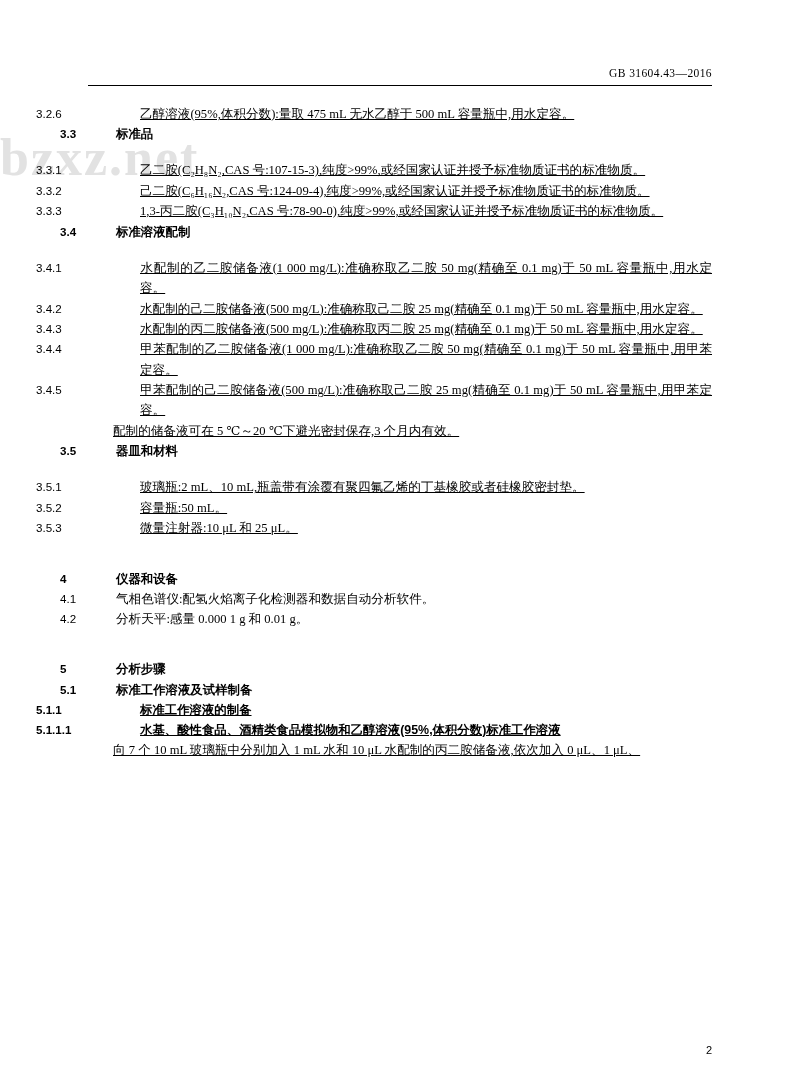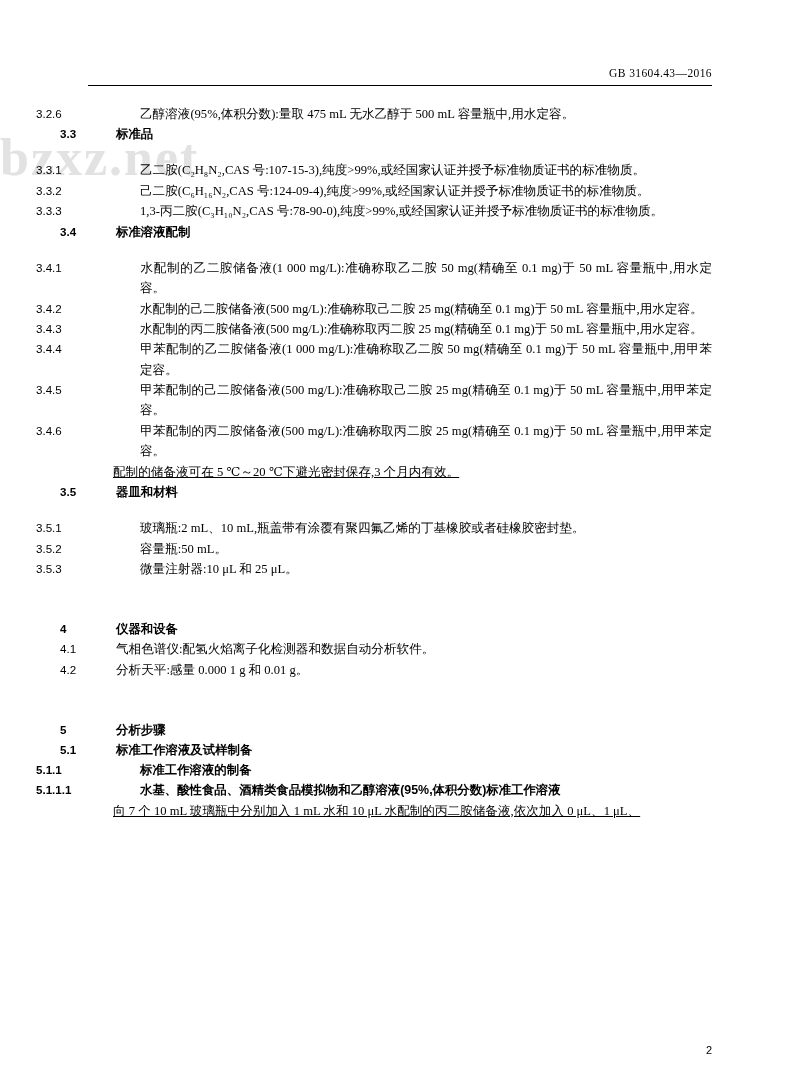--- a/index.html
+++ b/index.html
@@ -57,21 +57,21 @@
     color: #000;
     margin: 0;
     text-align: justify;
   }
   .spaced {
     margin-top: 16px;
   }
   .spaced-lg {
   }
   .spaced-xl {
-    margin-top: 40px;
+    margin-top: 30px;
   }
   .num-wide {
     display: inline-block;
     min-width: 52px;
     font-family: "Liberation Sans", sans-serif;
     font-size: 11.6px;
   }
   .num-sec {
     display: inline-block;
     min-width: 28px;
@@ -83,20 +83,21 @@
     font-weight: bold;
     font-size: 12.4px;
   }
   .indent {
     text-indent: 25px;
     text-decoration: underline;
   }
   .hang-wide {
     padding-left: 52px;
     text-indent: -52px;
+    text-decoration: underline;
   }
   .hang-sec {
     padding-left: 28px;
     text-indent: -28px;
   }
   .footer {
     position: absolute;
     right: 88px;
     bottom: 34px;
     font-family: "Liberation Sans", sans-serif;
@@ -136,21 +137,20 @@
     <p class="para spaced hang-wide"><span class="num-wide">3.4.1</span><span>水配制的乙二胺储备液(1 000 mg/L):准确称取乙二胺 50 mg(精确至 0.1 mg)于 50 mL 容量瓶中,用水定容。</span></p>
 
     <p class="para hang-wide"><span class="num-wide">3.4.2</span><span>水配制的己二胺储备液(500 mg/L):准确称取己二胺 25 mg(精确至 0.1 mg)于 50 mL 容量瓶中,用水定容。</span></p>
 
     <p class="para hang-wide"><span class="num-wide">3.4.3</span><span>水配制的丙二胺储备液(500 mg/L):准确称取丙二胺 25 mg(精确至 0.1 mg)于 50 mL 容量瓶中,用水定容。</span></p>
 
     <p class="para hang-wide"><span class="num-wide">3.4.4</span><span>甲苯配制的乙二胺储备液(1 000 mg/L):准确称取乙二胺 50 mg(精确至 0.1 mg)于 50 mL 容量瓶中,用甲苯定容。</span></p>
 
     <p class="para hang-wide"><span class="num-wide">3.4.5</span><span>甲苯配制的己二胺储备液(500 mg/L):准确称取己二胺 25 mg(精确至 0.1 mg)于 50 mL 容量瓶中,用甲苯定容。</span></p>
 
-    <p class="para hang-wide"><span class="num-wide">3.4.6</span><span>甲苯配制的丙二胺储备液(500 mg/L):准确称取丙二胺 25 mg(精确至 0.1 mg)于 50 mL 容量瓶中,用甲苯定容。</span></p>
 
     <p class="para indent">配制的储备液可在 5 ℃～20 ℃下避光密封保存,3 个月内有效。</p>
 
     <p class="para spaced-lg hang-sec bold"><span class="num-sec">3.5</span><span>器皿和材料</span></p>
 
     <p class="para spaced hang-wide"><span class="num-wide">3.5.1</span><span>玻璃瓶:2 mL、10 mL,瓶盖带有涂覆有聚四氟乙烯的丁基橡胶或者硅橡胶密封垫。</span></p>
 
     <p class="para hang-wide"><span class="num-wide">3.5.2</span><span>容量瓶:50 mL。</span></p>
 
     <p class="para hang-wide"><span class="num-wide">3.5.3</span><span>微量注射器:10 μL 和 25 μL。</span></p>

